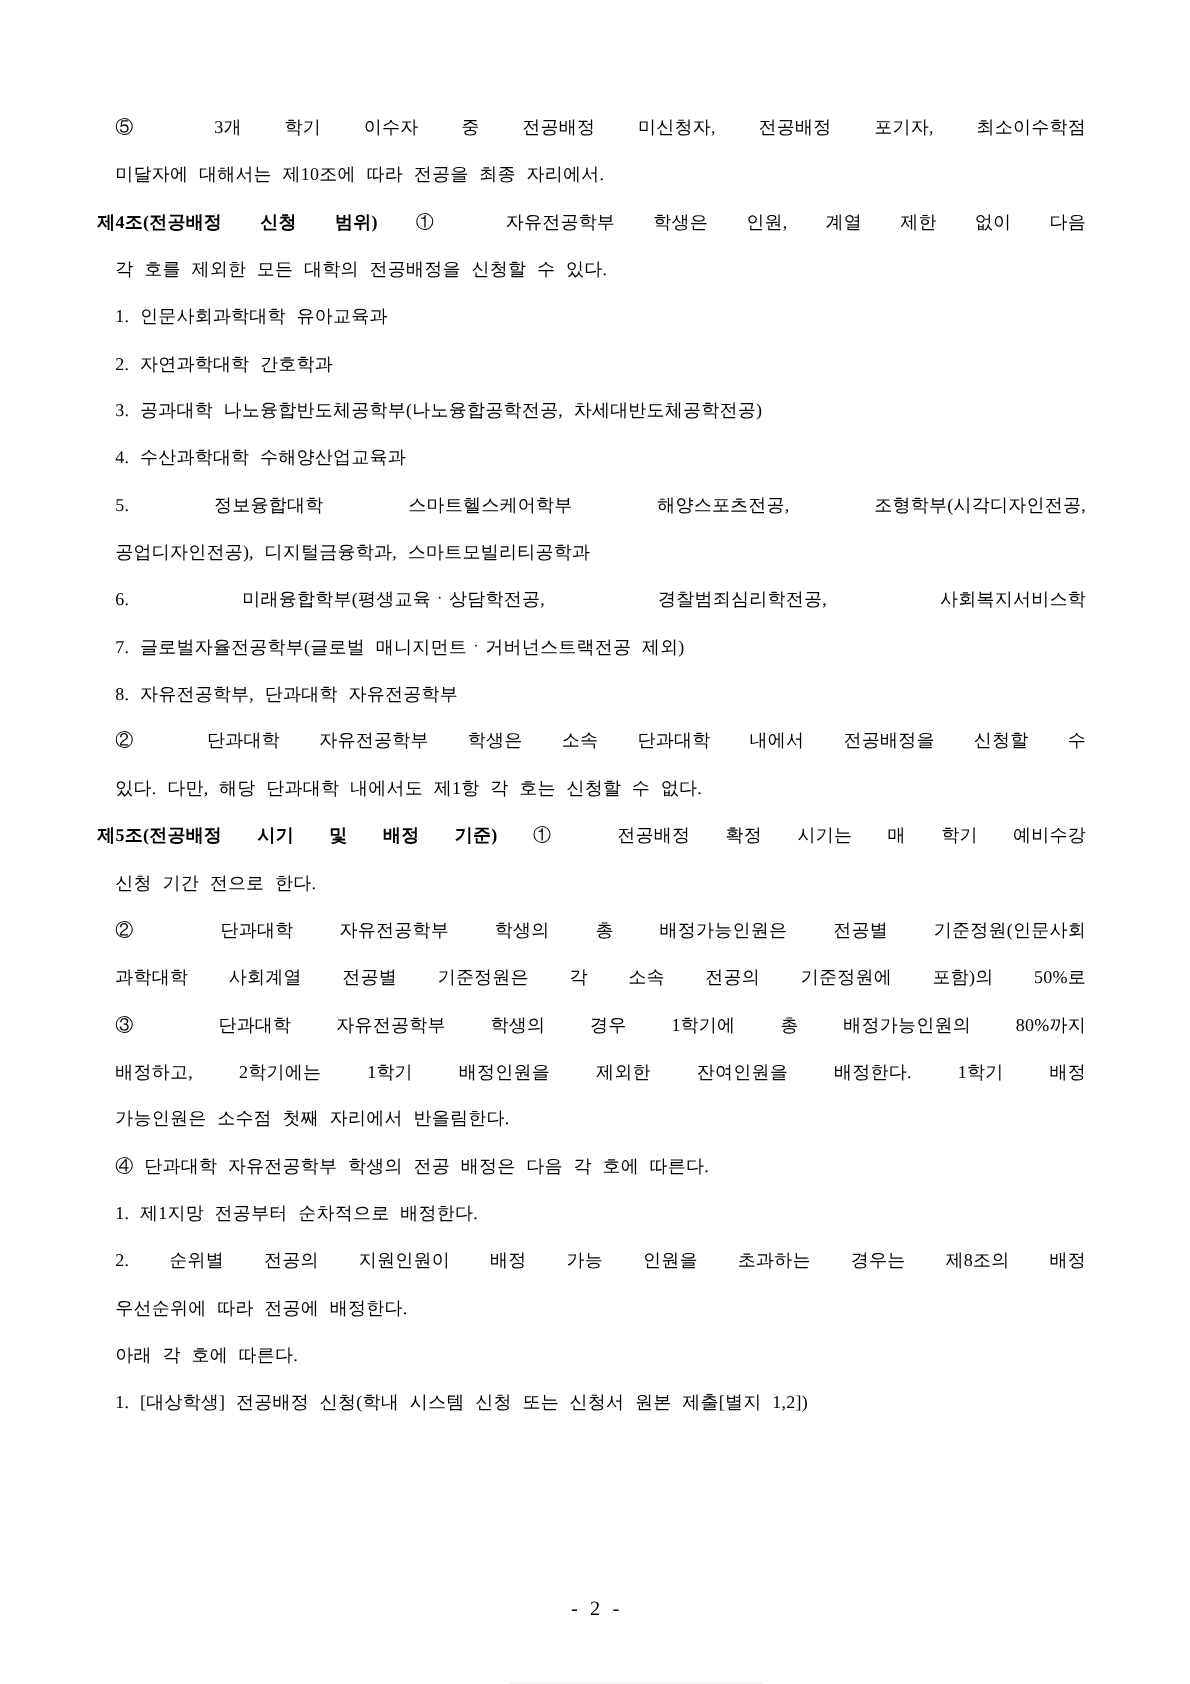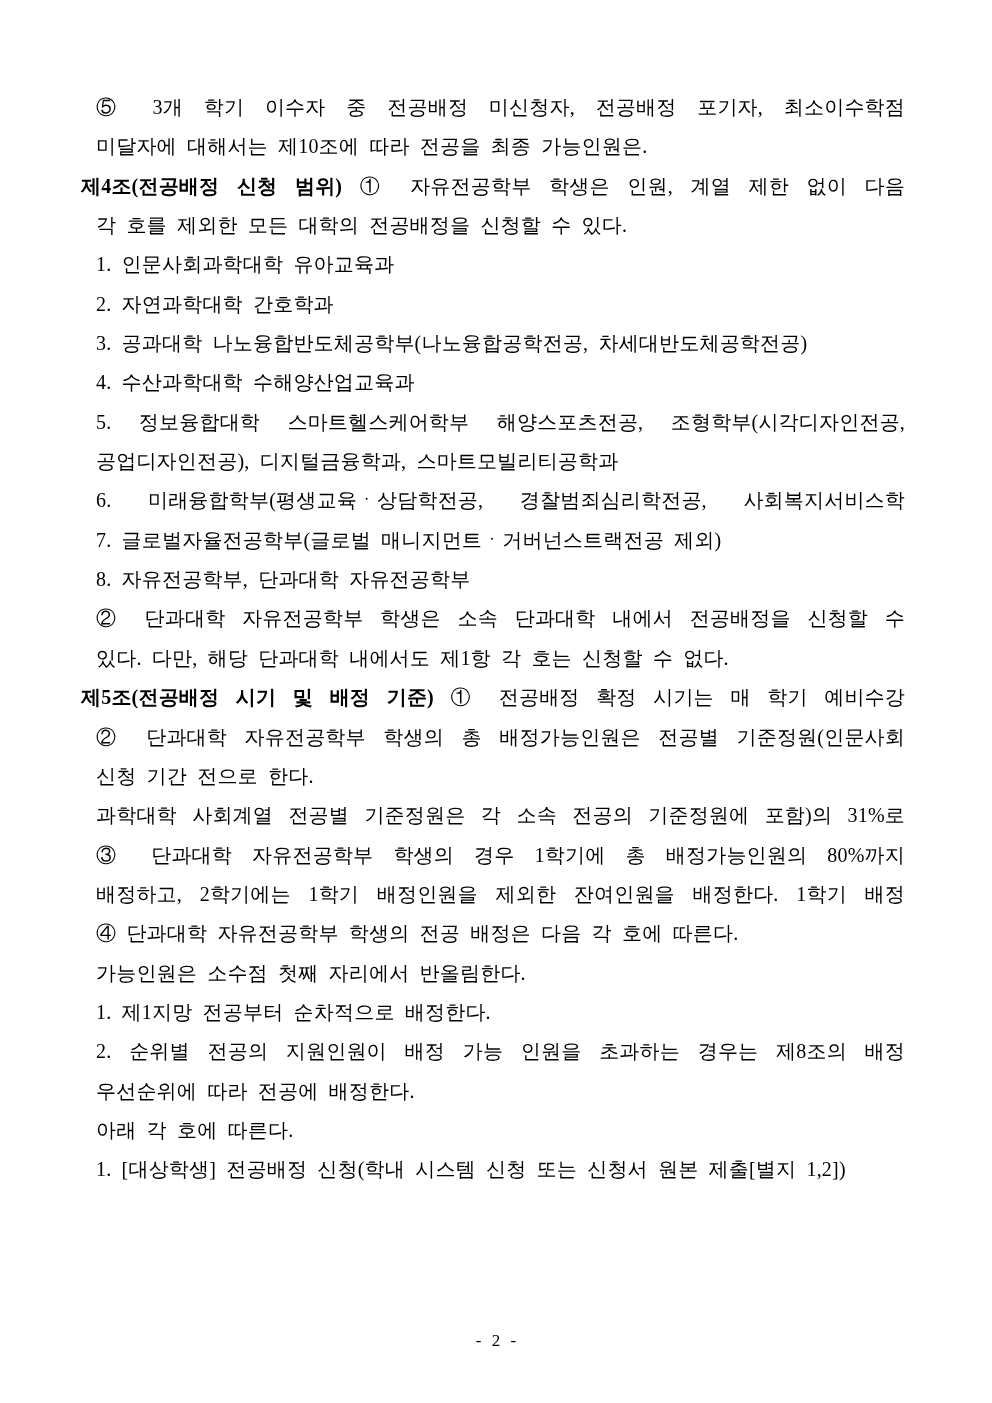--- a/index.html
+++ b/index.html
@@ -14,21 +14,21 @@
   }
   .doc-body {
     position: absolute;
     left: 81px;
     top: 88px;
     width: 824px;
   }
   .line {
     height: 39.35px;
     line-height: 39.35px;
-    font-size: 20px;
+    font-size: 15px;
     word-spacing: 5px;
     white-space: nowrap;
     letter-spacing: 0.2px;
   }
   .line.stretch {
     white-space: normal;
     text-align: justify;
     text-align-last: justify;
     word-spacing: normal;
   }
@@ -44,42 +44,42 @@
     line-height: 22px;
     word-spacing: 6px;
   }
 </style>
 </head>
 <body>
 
 <div class="page">
   <main class="doc-body" id="doc-body">
       <div class="line indent stretch"><span>⑤ 3개 학기 이수자 중 전공배정 미신청자, 전공배정 포기자, 최소이수학점</span></div>
-      <div class="line indent"><span>미달자에 대해서는 제10조에 따라 전공을 최종 가능인원은.</span></div>
+      <div class="line indent"><span>미달자에 대해서는 제10조에 따라 전공을 최종 자리에서.</span></div>
       <div class="line stretch"><span class="bold">제4조(전공배정 신청 범위)</span><span> ① 자유전공학부 학생은 인원, 계열 제한 없이 다음</span></div>
       <div class="line indent"><span>각 호를 제외한 모든 대학의 전공배정을 신청할 수 있다.</span></div>
       <div class="line indent"><span>1. 인문사회과학대학 유아교육과</span></div>
       <div class="line indent"><span>2. 자연과학대학 간호학과</span></div>
       <div class="line indent"><span>3. 공과대학 나노융합반도체공학부(나노융합공학전공, 차세대반도체공학전공)</span></div>
       <div class="line indent"><span>4. 수산과학대학 수해양산업교육과</span></div>
       <div class="line indent stretch"><span>5. 정보융합대학 스마트헬스케어학부 해양스포츠전공, 조형학부(시각디자인전공,</span></div>
       <div class="line indent"><span>공업디자인전공), 디지털금융학과, 스마트모빌리티공학과</span></div>
       <div class="line indent stretch"><span>6. 미래융합학부(평생교육ㆍ상담학전공, 경찰범죄심리학전공, 사회복지서비스학</span></div>
       <div class="line indent"><span>7. 글로벌자율전공학부(글로벌 매니지먼트ㆍ거버넌스트랙전공 제외)</span></div>
       <div class="line indent"><span>8. 자유전공학부, 단과대학 자유전공학부</span></div>
       <div class="line indent stretch"><span>② 단과대학 자유전공학부 학생은 소속 단과대학 내에서 전공배정을 신청할 수</span></div>
       <div class="line indent"><span>있다. 다만, 해당 단과대학 내에서도 제1항 각 호는 신청할 수 없다.</span></div>
       <div class="line stretch"><span class="bold">제5조(전공배정 시기 및 배정 기준)</span><span> ① 전공배정 확정 시기는 매 학기 예비수강</span></div>
+      <div class="line indent"><span>신청 기간 전으로 한다.</span></div>
       <div class="line indent stretch"><span>② 단과대학 자유전공학부 학생의 총 배정가능인원은 전공별 기준정원(인문사회</span></div>
-      <div class="line indent"><span>신청 기간 전으로 한다.</span></div>
-      <div class="line indent stretch"><span>과학대학 사회계열 전공별 기준정원은 각 소속 전공의 기준정원에 포함)의 31%로</span></div>
+      <div class="line indent stretch"><span>과학대학 사회계열 전공별 기준정원은 각 소속 전공의 기준정원에 포함)의 50%로</span></div>
       <div class="line indent stretch"><span>③ 단과대학 자유전공학부 학생의 경우 1학기에 총 배정가능인원의 80%까지</span></div>
       <div class="line indent stretch"><span>배정하고, 2학기에는 1학기 배정인원을 제외한 잔여인원을 배정한다. 1학기 배정</span></div>
+      <div class="line indent"><span>가능인원은 소수점 첫째 자리에서 반올림한다.</span></div>
       <div class="line indent"><span>④ 단과대학 자유전공학부 학생의 전공 배정은 다음 각 호에 따른다.</span></div>
-      <div class="line indent"><span>가능인원은 소수점 첫째 자리에서 반올림한다.</span></div>
       <div class="line indent"><span>1. 제1지망 전공부터 순차적으로 배정한다.</span></div>
       <div class="line indent stretch"><span>2. 순위별 전공의 지원인원이 배정 가능 인원을 초과하는 경우는 제8조의 배정</span></div>
       <div class="line indent"><span>우선순위에 따라 전공에 배정한다.</span></div>
       <div class="line indent"><span>아래 각 호에 따른다.</span></div>
       <div class="line indent"><span>1. [대상학생] 전공배정 신청(학내 시스템 신청 또는 신청서 원본 제출[별지 1,2])</span></div>
     </main>
   <footer class="page-footer">- 2 -</footer>
 </div>
 
 </body></html>

